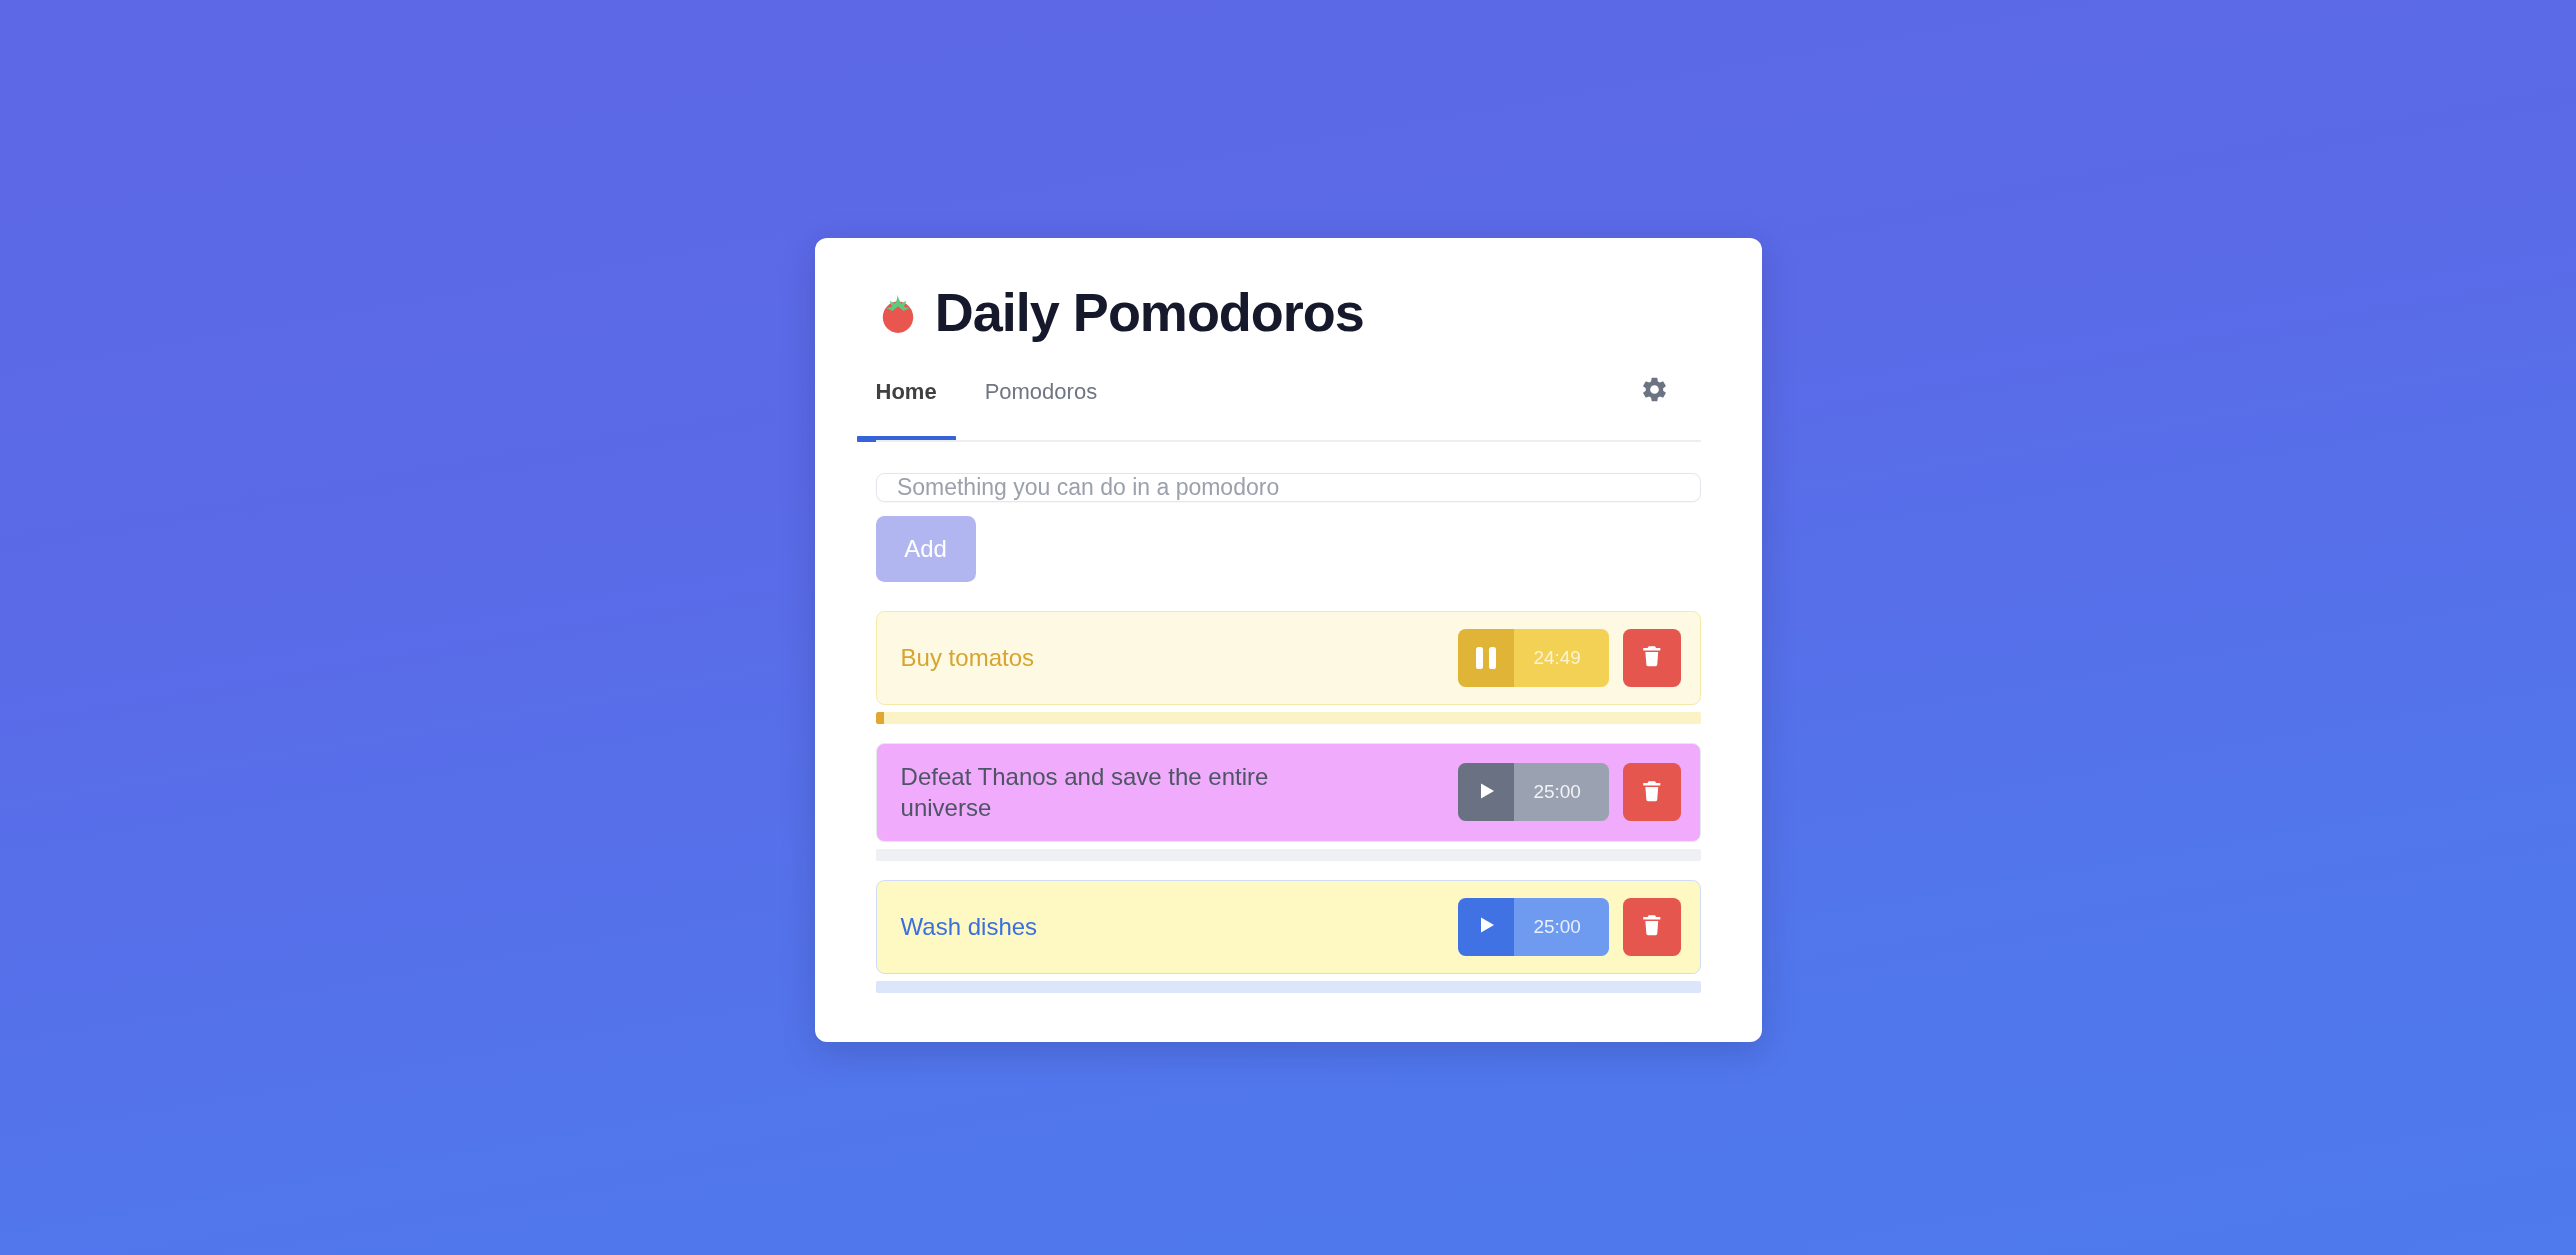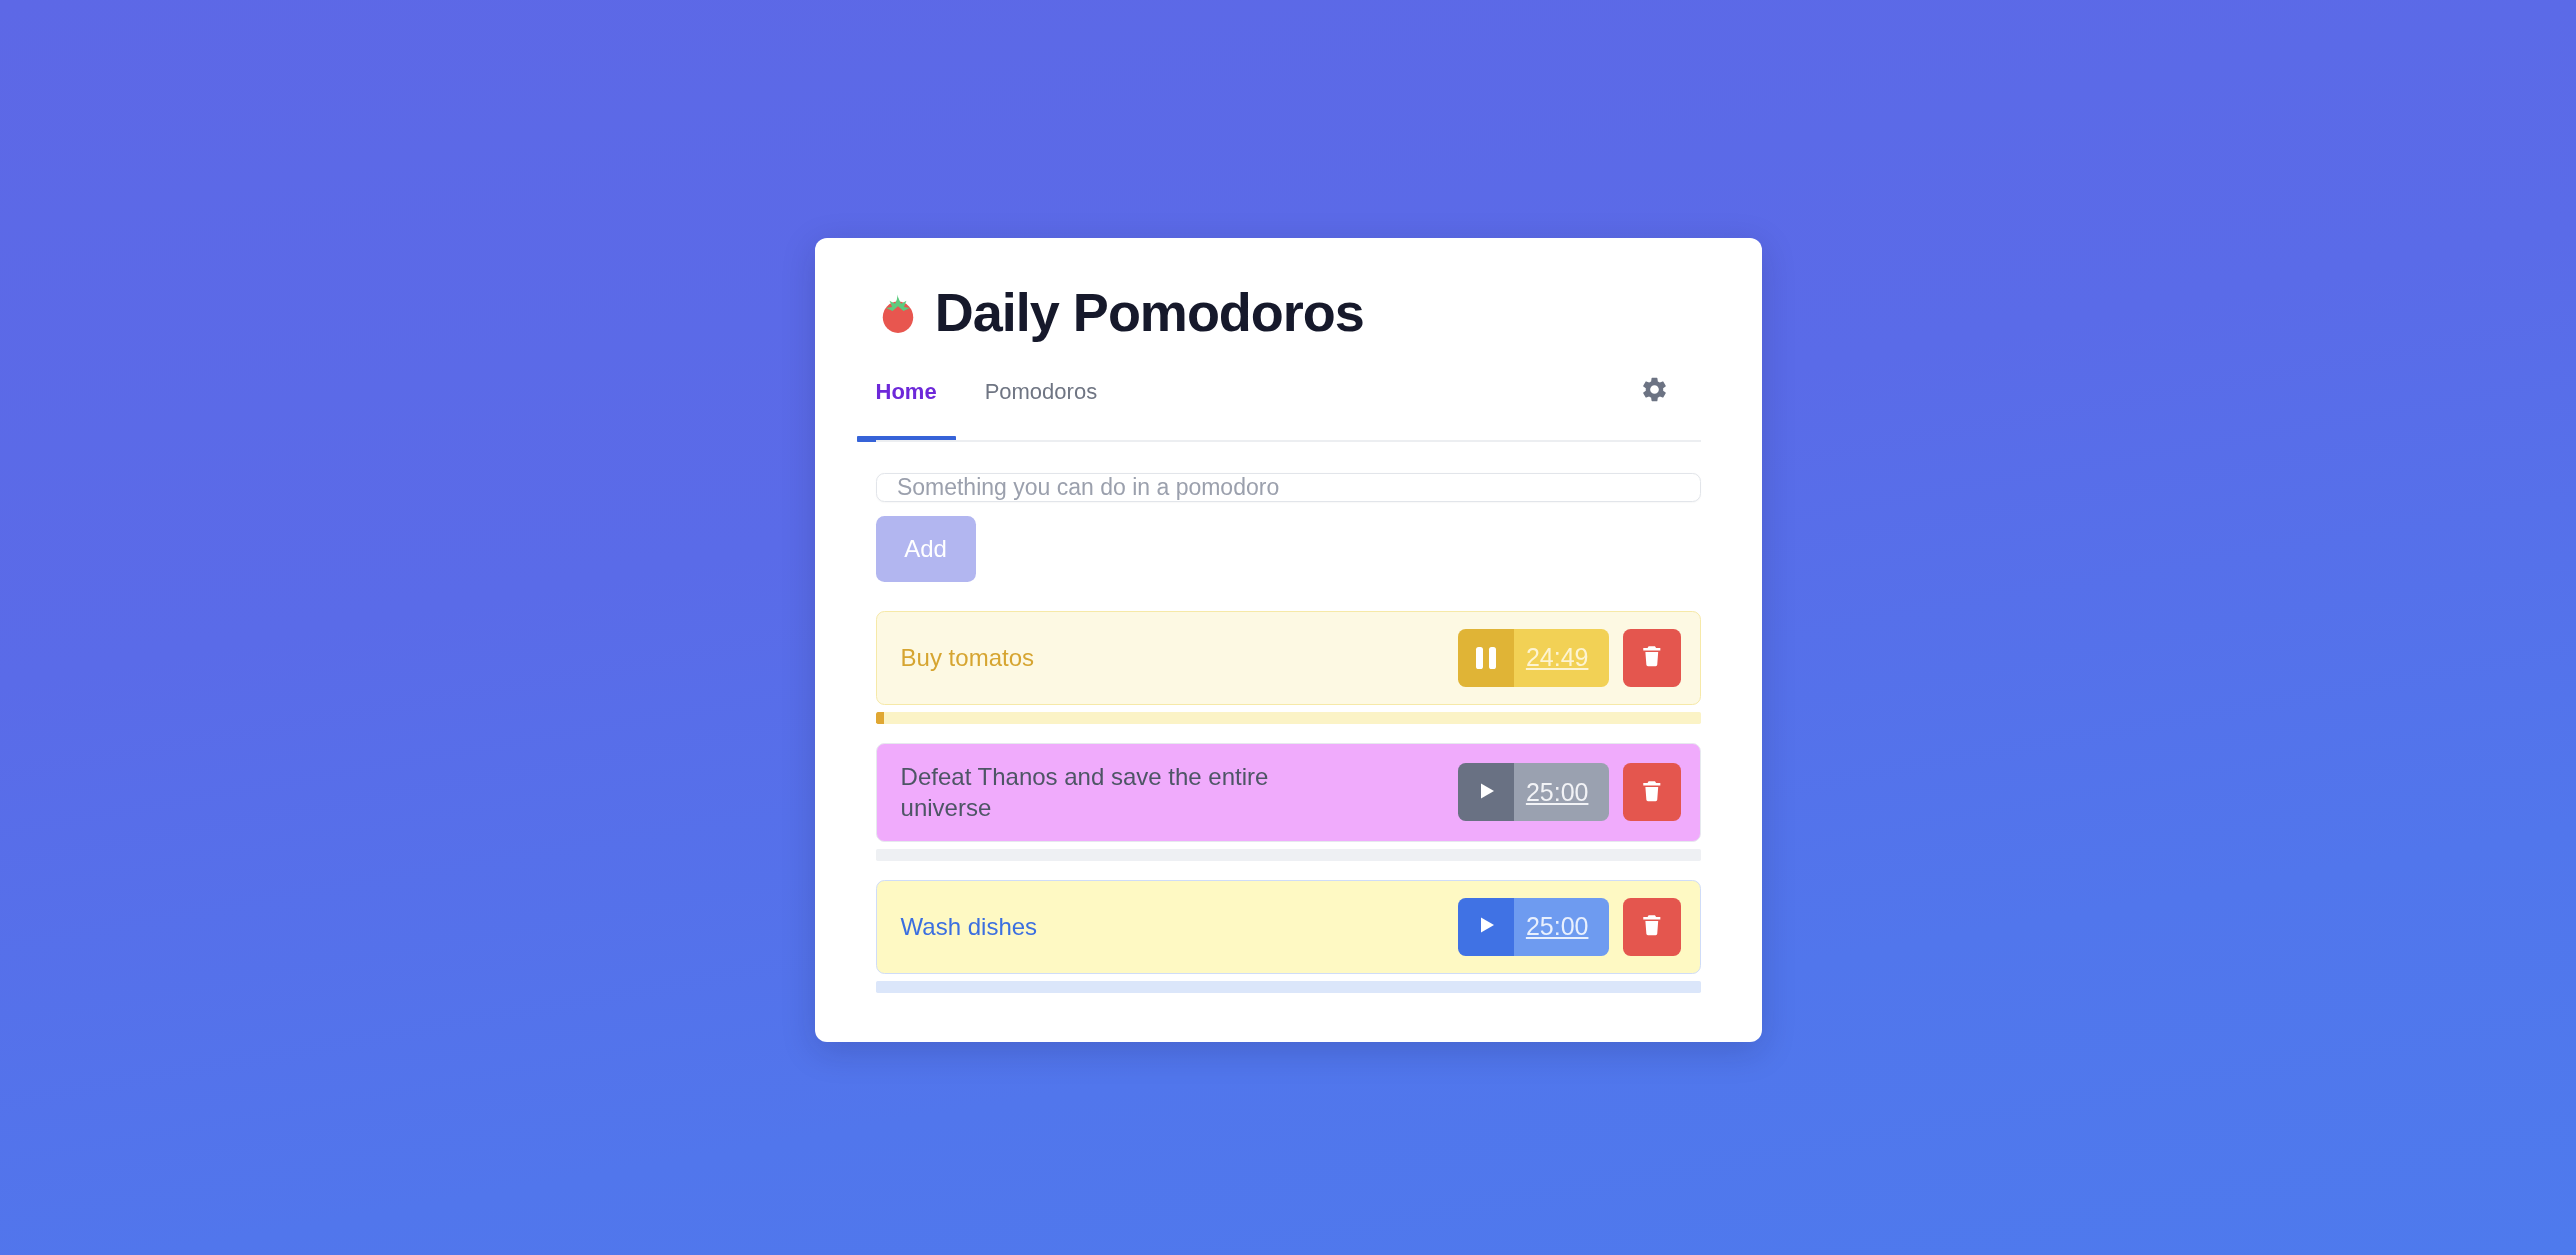--- a/index.html
+++ b/index.html
@@ -68,21 +68,21 @@
     font-size: 22px;
     font-weight: 500;
     color: #6f7583;
     padding: 8.5px 0 37px 0;
     margin-right: 48px;
     cursor: pointer;
     white-space: nowrap;
     position: relative;
   }
   .tab.active {
-    color: #6d28d9;
+    color: #404040;
     font-weight: 600;
   }
   .tab.active::after {
     content: "";
     position: absolute;
     left: -19px;
     right: -19px;
     bottom: 0;
     height: 6px;
     background: #3663d8;
@@ -182,25 +182,24 @@
     display: flex;
     align-items: center;
     justify-content: center;
     cursor: pointer;
   }
   .timer-time {
     min-width: 95px;
     display: flex;
     align-items: center;
     justify-content: center;
-    font-size: 25px;
+    font-size: 19px;
     font-weight: 400;
     padding: 0 13.6px 0 5.1px;
     cursor: pointer;
-    text-decoration: underline;
   }
 
   .delete-btn {
     width: 58px;
     height: 58px;
     border-radius: 7.7px;
     background: #e4564e;
     display: flex;
     align-items: center;
     justify-content: center;

